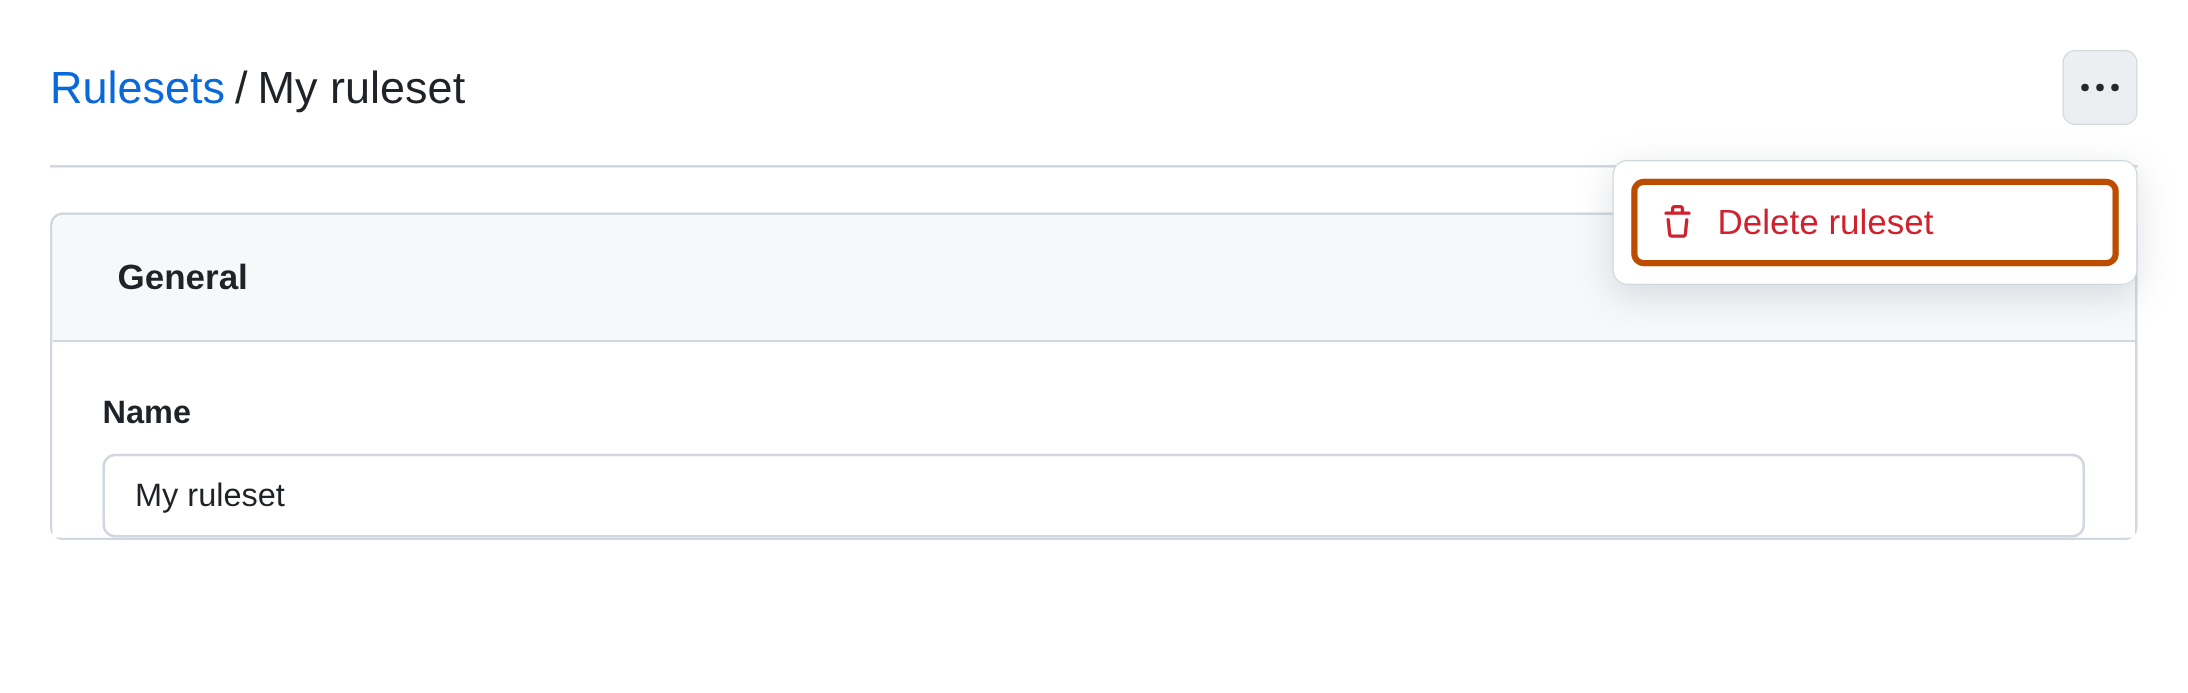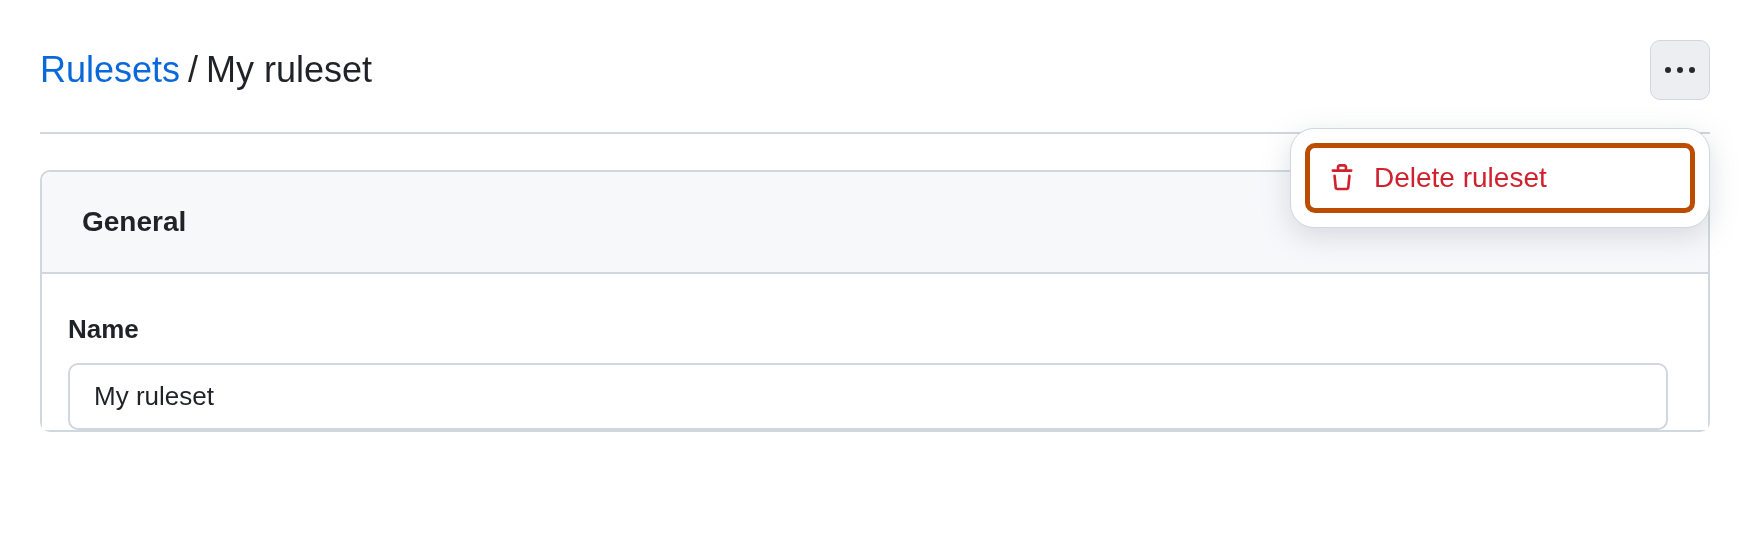--- a/index.html
+++ b/index.html
@@ -60,28 +60,28 @@
     }
     .panel {
       margin: 36px 40px 0 40px;
       border: 2px solid #d0d7de;
       border-radius: 10px;
       overflow: visible;
       position: relative;
     }
     .panel-header {
       background: #f6f8fa;
-      padding: 34px 40px;
+      padding: 34px 52px;
       font-size: 28px;
       font-weight: 600;
       border-bottom: 2px solid #d0d7de;
       border-radius: 10px 10px 0 0;
     }
     .panel-body {
-      padding: 40px 40px 0 26px;
+      padding: 40px 40px 0 40px;
       background: #ffffff;
     }
     .field-label {
       font-size: 26px;
       font-weight: 600;
       margin-bottom: 18px;
       display: block;
     }
     .text-input {
       width: 100%;
@@ -93,21 +93,21 @@
       color: #1f2328;
       font-family: inherit;
     }
     .menu-popup {
       position: absolute;
       top: 128px;
       right: 40px;
       width: 420px;
       background: #ffffff;
       border: 1px solid #d0d7de;
-      border-radius: 24px;
+      border-radius: 12px;
       box-shadow: 0 8px 28px rgba(140,149,159,0.3);
       padding: 14px;
       z-index: 10;
     }
     .menu-item {
       display: flex;
       align-items: center;
       gap: 18px;
       padding: 14px 18px;
       border-radius: 10px;

